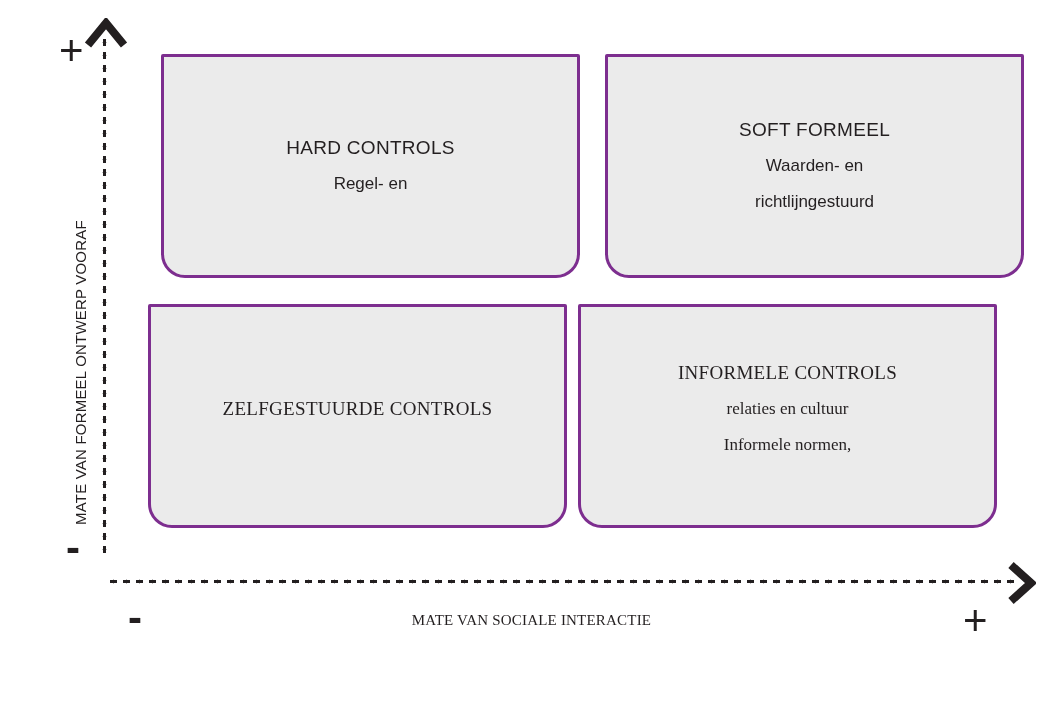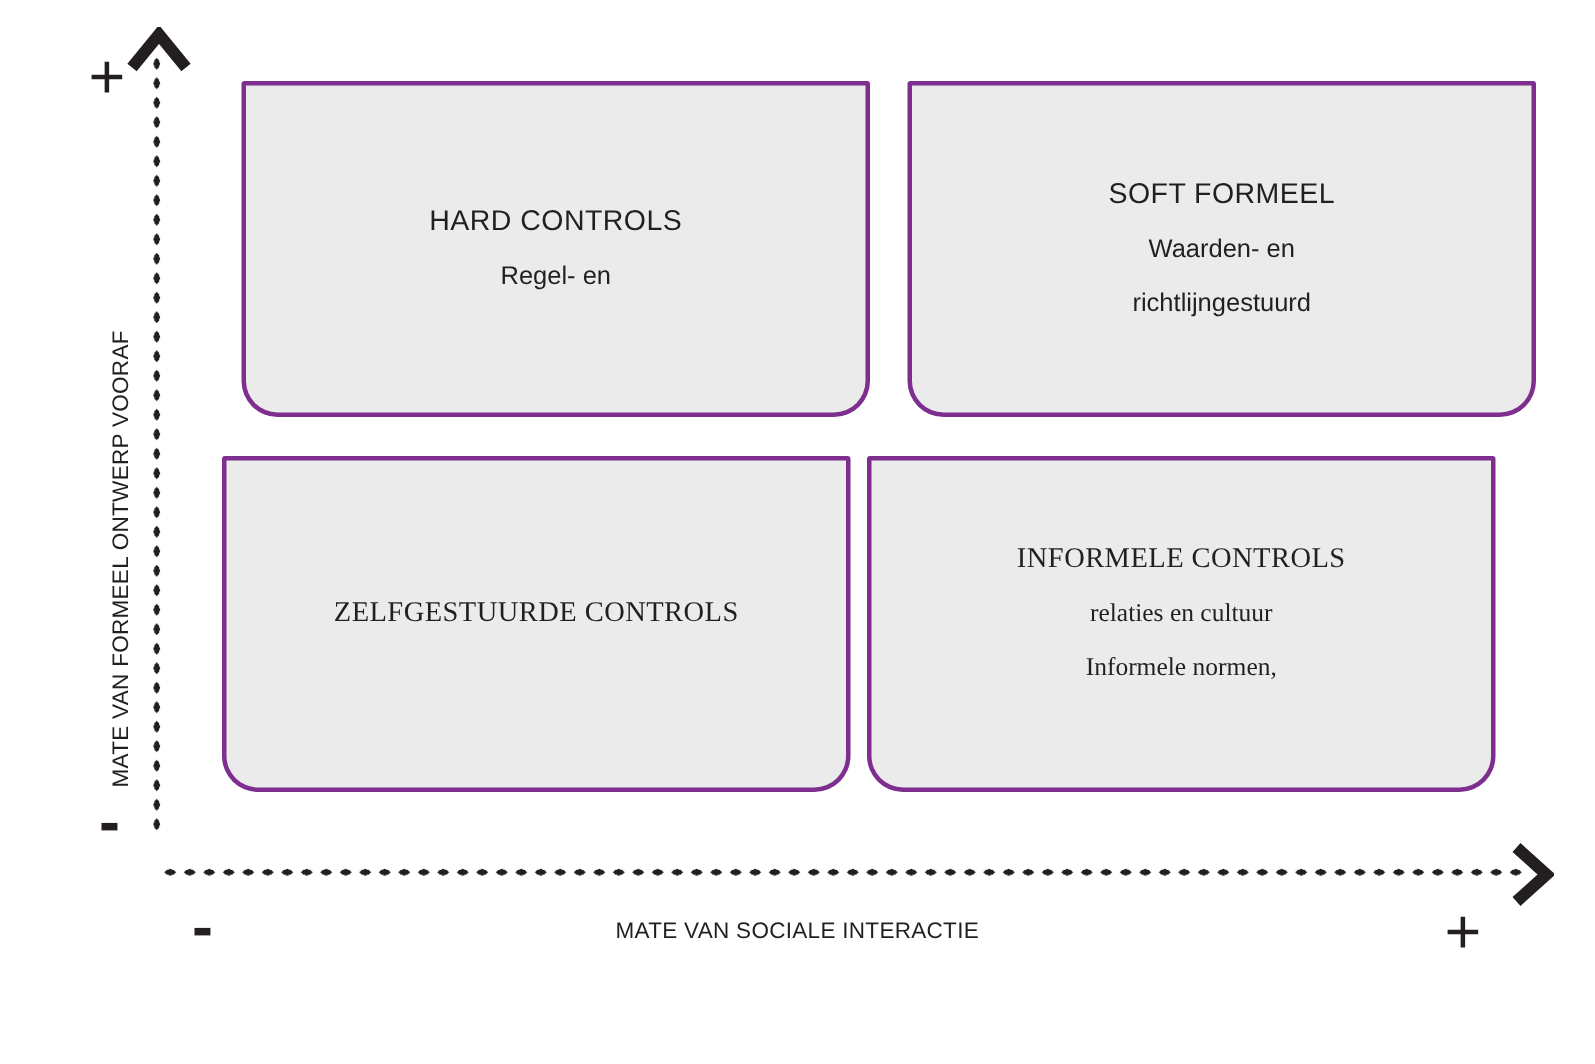--- a/index.html
+++ b/index.html
@@ -91,20 +91,21 @@
   .axis-title.y {
     left: 72px;
     top: 525px;
     transform: rotate(-90deg);
   }
   .axis-title.x {
     left: 0;
     top: 612px;
     width: 1063px;
     text-align: center;
+    font-family: Liberation Serif, serif;
   }
 
   
   .quadrants {
     position: absolute;
     left: 148px;
     top: 54px;
     width: 876px;
     height: 474px;
   }

